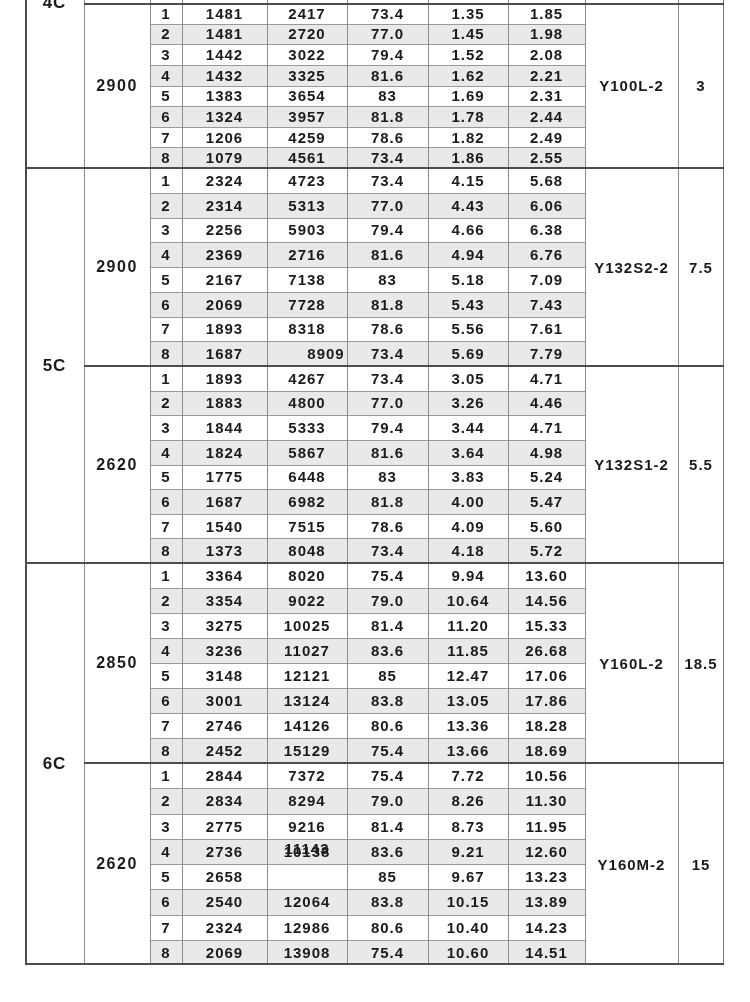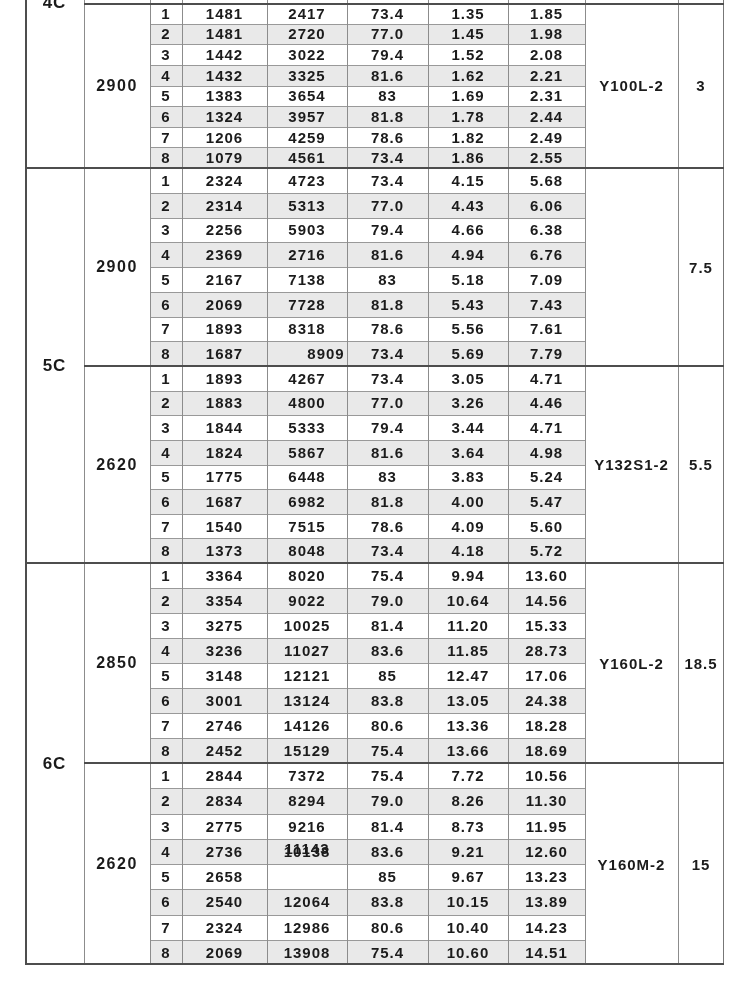--- a/index.html
+++ b/index.html
@@ -193,20 +193,21 @@
     <div class="cell data-cell" style="left: 322px; top: 316.5px; width: 81px; height: 24.75px;">78.6</div>
     <div class="cell data-cell" style="left: 403px; top: 316.5px; width: 80px; height: 24.75px;">5.56</div>
     <div class="cell data-cell" style="left: 483px; top: 316.5px; width: 77px; height: 24.75px;">7.61</div>
     <div class="cell rownum-cell" style="left: 125px; top: 341.25px; width: 32px; height: 24.75px;">8</div>
     <div class="cell data-cell" style="left: 157px; top: 341.25px; width: 85px; height: 24.75px;">1687</div>
     <div class="cell data-cell" style="left: 242px; top: 341.25px; width: 80px; height: 24.75px; padding-left: 19px;">8909</div>
     <div class="cell data-cell" style="left: 322px; top: 341.25px; width: 81px; height: 24.75px;">73.4</div>
     <div class="cell data-cell" style="left: 403px; top: 341.25px; width: 80px; height: 24.75px;">5.69</div>
     <div class="cell data-cell" style="left: 483px; top: 341.25px; width: 77px; height: 24.75px;">7.79</div>
     <div class="cell speed-cell" style="left: 59px; top: 168px; width: 66px; height: 198px;">2900</div>
+    <div class="cell motor-cell" style="left: 560px; top: 168px; width: 93px; height: 198px;">Y132S2-2</div>
     <div class="cell power-cell" style="left: 653px; top: 168px; width: 46px; height: 198px;">7.5</div>
     <div class="cell rownum-cell" style="left: 125px; top: 366px; width: 32px; height: 24.625px;">1</div>
     <div class="cell data-cell" style="left: 157px; top: 366px; width: 85px; height: 24.625px;">1893</div>
     <div class="cell data-cell" style="left: 242px; top: 366px; width: 80px; height: 24.625px;">4267</div>
     <div class="cell data-cell" style="left: 322px; top: 366px; width: 81px; height: 24.625px;">73.4</div>
     <div class="cell data-cell" style="left: 403px; top: 366px; width: 80px; height: 24.625px;">3.05</div>
     <div class="cell data-cell" style="left: 483px; top: 366px; width: 77px; height: 24.625px;">4.71</div>
     <div class="cell rownum-cell" style="left: 125px; top: 390.625px; width: 32px; height: 24.625px;">2</div>
     <div class="cell data-cell" style="left: 157px; top: 390.625px; width: 85px; height: 24.625px;">1883</div>
     <div class="cell data-cell" style="left: 242px; top: 390.625px; width: 80px; height: 24.625px;">4800</div>
@@ -268,33 +269,33 @@
     <div class="cell data-cell" style="left: 157px; top: 613px; width: 85px; height: 25px;">3275</div>
     <div class="cell data-cell" style="left: 242px; top: 613px; width: 80px; height: 25px;">10025</div>
     <div class="cell data-cell" style="left: 322px; top: 613px; width: 81px; height: 25px;">81.4</div>
     <div class="cell data-cell" style="left: 403px; top: 613px; width: 80px; height: 25px;">11.20</div>
     <div class="cell data-cell" style="left: 483px; top: 613px; width: 77px; height: 25px;">15.33</div>
     <div class="cell rownum-cell" style="left: 125px; top: 638px; width: 32px; height: 25px;">4</div>
     <div class="cell data-cell" style="left: 157px; top: 638px; width: 85px; height: 25px;">3236</div>
     <div class="cell data-cell" style="left: 242px; top: 638px; width: 80px; height: 25px;">11027</div>
     <div class="cell data-cell" style="left: 322px; top: 638px; width: 81px; height: 25px;">83.6</div>
     <div class="cell data-cell" style="left: 403px; top: 638px; width: 80px; height: 25px;">11.85</div>
-    <div class="cell data-cell" style="left: 483px; top: 638px; width: 77px; height: 25px;">28.73</div>
+    <div class="cell data-cell" style="left: 483px; top: 638px; width: 77px; height: 25px;">26.68</div>
     <div class="cell rownum-cell" style="left: 125px; top: 663px; width: 32px; height: 25px;">5</div>
     <div class="cell data-cell" style="left: 157px; top: 663px; width: 85px; height: 25px;">3148</div>
     <div class="cell data-cell" style="left: 242px; top: 663px; width: 80px; height: 25px;">12121</div>
     <div class="cell data-cell" style="left: 322px; top: 663px; width: 81px; height: 25px;">85</div>
     <div class="cell data-cell" style="left: 403px; top: 663px; width: 80px; height: 25px;">12.47</div>
     <div class="cell data-cell" style="left: 483px; top: 663px; width: 77px; height: 25px;">17.06</div>
     <div class="cell rownum-cell" style="left: 125px; top: 688px; width: 32px; height: 25px;">6</div>
     <div class="cell data-cell" style="left: 157px; top: 688px; width: 85px; height: 25px;">3001</div>
     <div class="cell data-cell" style="left: 242px; top: 688px; width: 80px; height: 25px;">13124</div>
     <div class="cell data-cell" style="left: 322px; top: 688px; width: 81px; height: 25px;">83.8</div>
     <div class="cell data-cell" style="left: 403px; top: 688px; width: 80px; height: 25px;">13.05</div>
-    <div class="cell data-cell" style="left: 483px; top: 688px; width: 77px; height: 25px;">24.38</div>
+    <div class="cell data-cell" style="left: 483px; top: 688px; width: 77px; height: 25px;">17.86</div>
     <div class="cell rownum-cell" style="left: 125px; top: 713px; width: 32px; height: 25px;">7</div>
     <div class="cell data-cell" style="left: 157px; top: 713px; width: 85px; height: 25px;">2746</div>
     <div class="cell data-cell" style="left: 242px; top: 713px; width: 80px; height: 25px;">14126</div>
     <div class="cell data-cell" style="left: 322px; top: 713px; width: 81px; height: 25px;">80.6</div>
     <div class="cell data-cell" style="left: 403px; top: 713px; width: 80px; height: 25px;">13.36</div>
     <div class="cell data-cell" style="left: 483px; top: 713px; width: 77px; height: 25px;">18.28</div>
     <div class="cell rownum-cell" style="left: 125px; top: 738px; width: 32px; height: 25px;">8</div>
     <div class="cell data-cell" style="left: 157px; top: 738px; width: 85px; height: 25px;">2452</div>
     <div class="cell data-cell" style="left: 242px; top: 738px; width: 80px; height: 25px;">15129</div>
     <div class="cell data-cell" style="left: 322px; top: 738px; width: 81px; height: 25px;">75.4</div>

